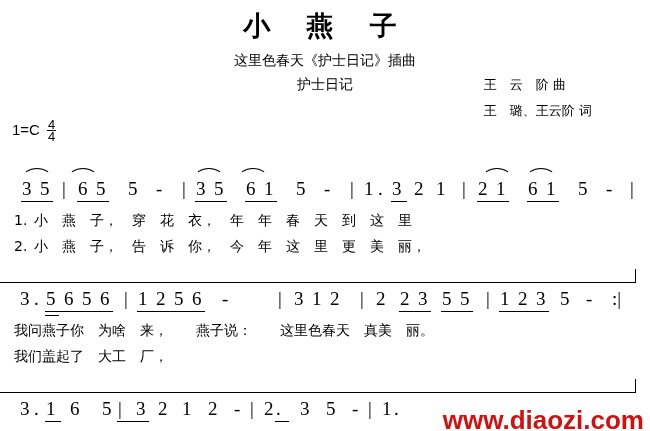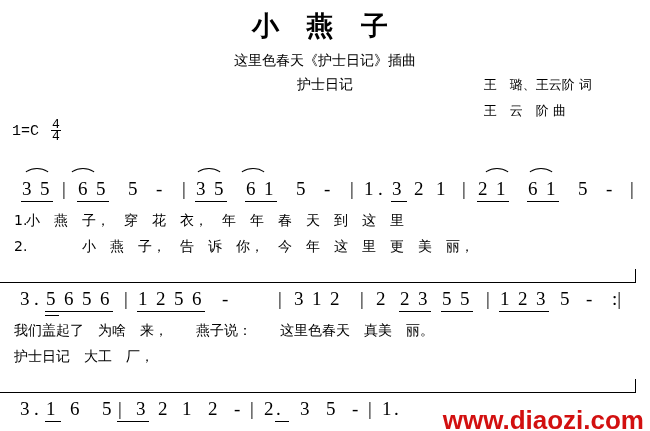--- a/index.html
+++ b/index.html
@@ -19,21 +19,21 @@
     position: relative;
     width: 650px;
     height: 431px;
   }
   .title {
     text-align: center;
     font-size: 27px;
     font-weight: bold;
     letter-spacing: 10px;
     margin-top: 8px;
-    font-family: Liberation Sans, sans-serif;
+    font-family: Liberation Mono, monospace;
   }
   .subtitle {
     text-align: center;
     font-size: 14px;
     margin-top: 8px;
     font-family: "DejaVu Sans", sans-serif;
   }
   .subtitle2 {
     text-align: center;
     font-size: 14px;
@@ -47,21 +47,21 @@
     font-size: 13px;
     line-height: 26px;
     font-family: "DejaVu Sans", sans-serif;
     text-align: left;
   }
   .keysig {
     position: absolute;
     left: 12px;
     top: 112px;
     font-size: 15px;
-    font-family: Liberation Mono, monospace;
+    font-family: Liberation Sans, sans-serif;
   }
   .frac {
     display: inline-block;
     vertical-align: middle;
     text-align: center;
     font-size: 13px;
     line-height: 11px;
     margin-left: 3px;
     position: relative;
     top: -1px;
@@ -140,22 +140,22 @@
 </head>
 <body>
 
 <div class="sheet">
 
   <div class="title">小 燕 子</div>
   <div class="subtitle">这里色春天《护士日记》插曲</div>
   <div class="subtitle2">护士日记</div>
 
   <div class="credits">
+    <div class="credit-line">王　云　阶 曲</div>
     <div class="credit-line">王　璐、王云阶 词</div>
-    <div class="credit-line">王　云　阶 曲</div>
   </div>
 
   <div class="keysig">
     <span>1=C</span>
     <span class="frac">
       <span class="num">4</span>
       <span class="den">4</span>
     </span>
   </div>
 
@@ -208,25 +208,25 @@
       <span class="n" style="left:528px;">6</span>
       <span class="n" style="left:546px;">1</span>
       <span class="underline1" style="left:527px; bottom:-2px; width:32px;"></span>
       <span class="n" style="left:578px;">5</span>
       <span class="n" style="left:606px;">-</span>
       <span class="n" style="left:630px;">|</span>
     </div>
 
     <div class="lyricline" style="margin-top:12px;">
       <span class="l" style="left:14px;">1.</span>
-      <span class="l" style="left:26px;">小　燕　子，　穿　花　衣，　年　年　春　天　到　这　里</span>
+      <span class="l" style="left:34px;">小　燕　子，　穿　花　衣，　年　年　春　天　到　这　里</span>
     </div>
     <div class="lyricline">
       <span class="l" style="left:14px;">2.</span>
-      <span class="l" style="left:34px;margin-left:48px;">小　燕　子，　告　诉　你，　今　年　这　里　更　美　丽，</span>
+      <span class="l" style="left:34px;">小　燕　子，　告　诉　你，　今　年　这　里　更　美　丽，</span>
     </div>
     <div class="endline" style="left:0; top:116px; width:636px; height:1px;"></div>
     <div class="endline" style="left:635px; top:103px; width:1px; height:14px;"></div>
   </div>
 
   <div class="system" style="top:268px;">
     <div class="notes">
       <span class="n" style="left:20px;">3</span>
       <span class="n" style="left:34px;">.</span>
       <span class="n" style="left:46px;">5</span>
@@ -266,24 +266,24 @@
       <span class="n" style="left:500px;">1</span>
       <span class="n" style="left:518px;">2</span>
       <span class="n" style="left:536px;">3</span>
       <span class="underline1" style="left:499px; bottom:-2px; width:50px;"></span>
       <span class="n" style="left:560px;">5</span>
       <span class="n" style="left:586px;">-</span>
       <span class="n" style="left:612px;">:|</span>
     </div>
 
     <div class="lyricline" style="margin-top:12px;">
-      <span class="l" style="left:14px;">我们盖起了　为啥　来，　　燕子说：　　这里色春天　真美　丽。</span>
+      <span class="l" style="left:14px;">我问燕子你　为啥　来，　　燕子说：　　这里色春天　真美　丽。</span>
     </div>
     <div class="lyricline">
-      <span class="l" style="left:14px;">护士日记　大工　厂，</span>
+      <span class="l" style="left:14px;">我们盖起了　大工　厂，</span>
     </div>
     <div class="endline" style="left:0; top:116px; width:636px; height:1px;"></div>
     <div class="endline" style="left:635px; top:103px; width:1px; height:14px;"></div>
   </div>
 
   <div class="system" style="top:378px;">
     <div class="notes">
       <span class="n" style="left:20px;">3</span>
       <span class="n" style="left:34px;">.</span>
       <span class="n" style="left:46px;">1</span>

